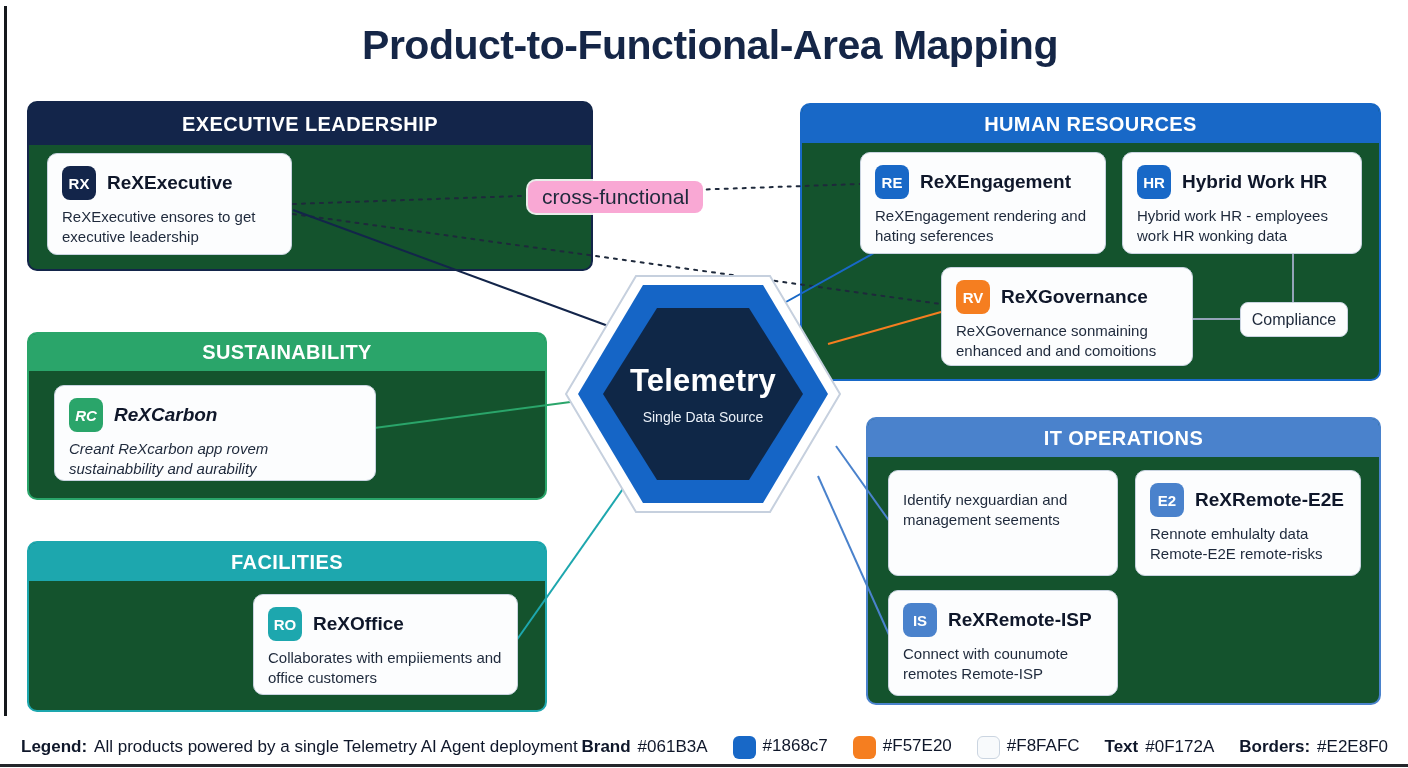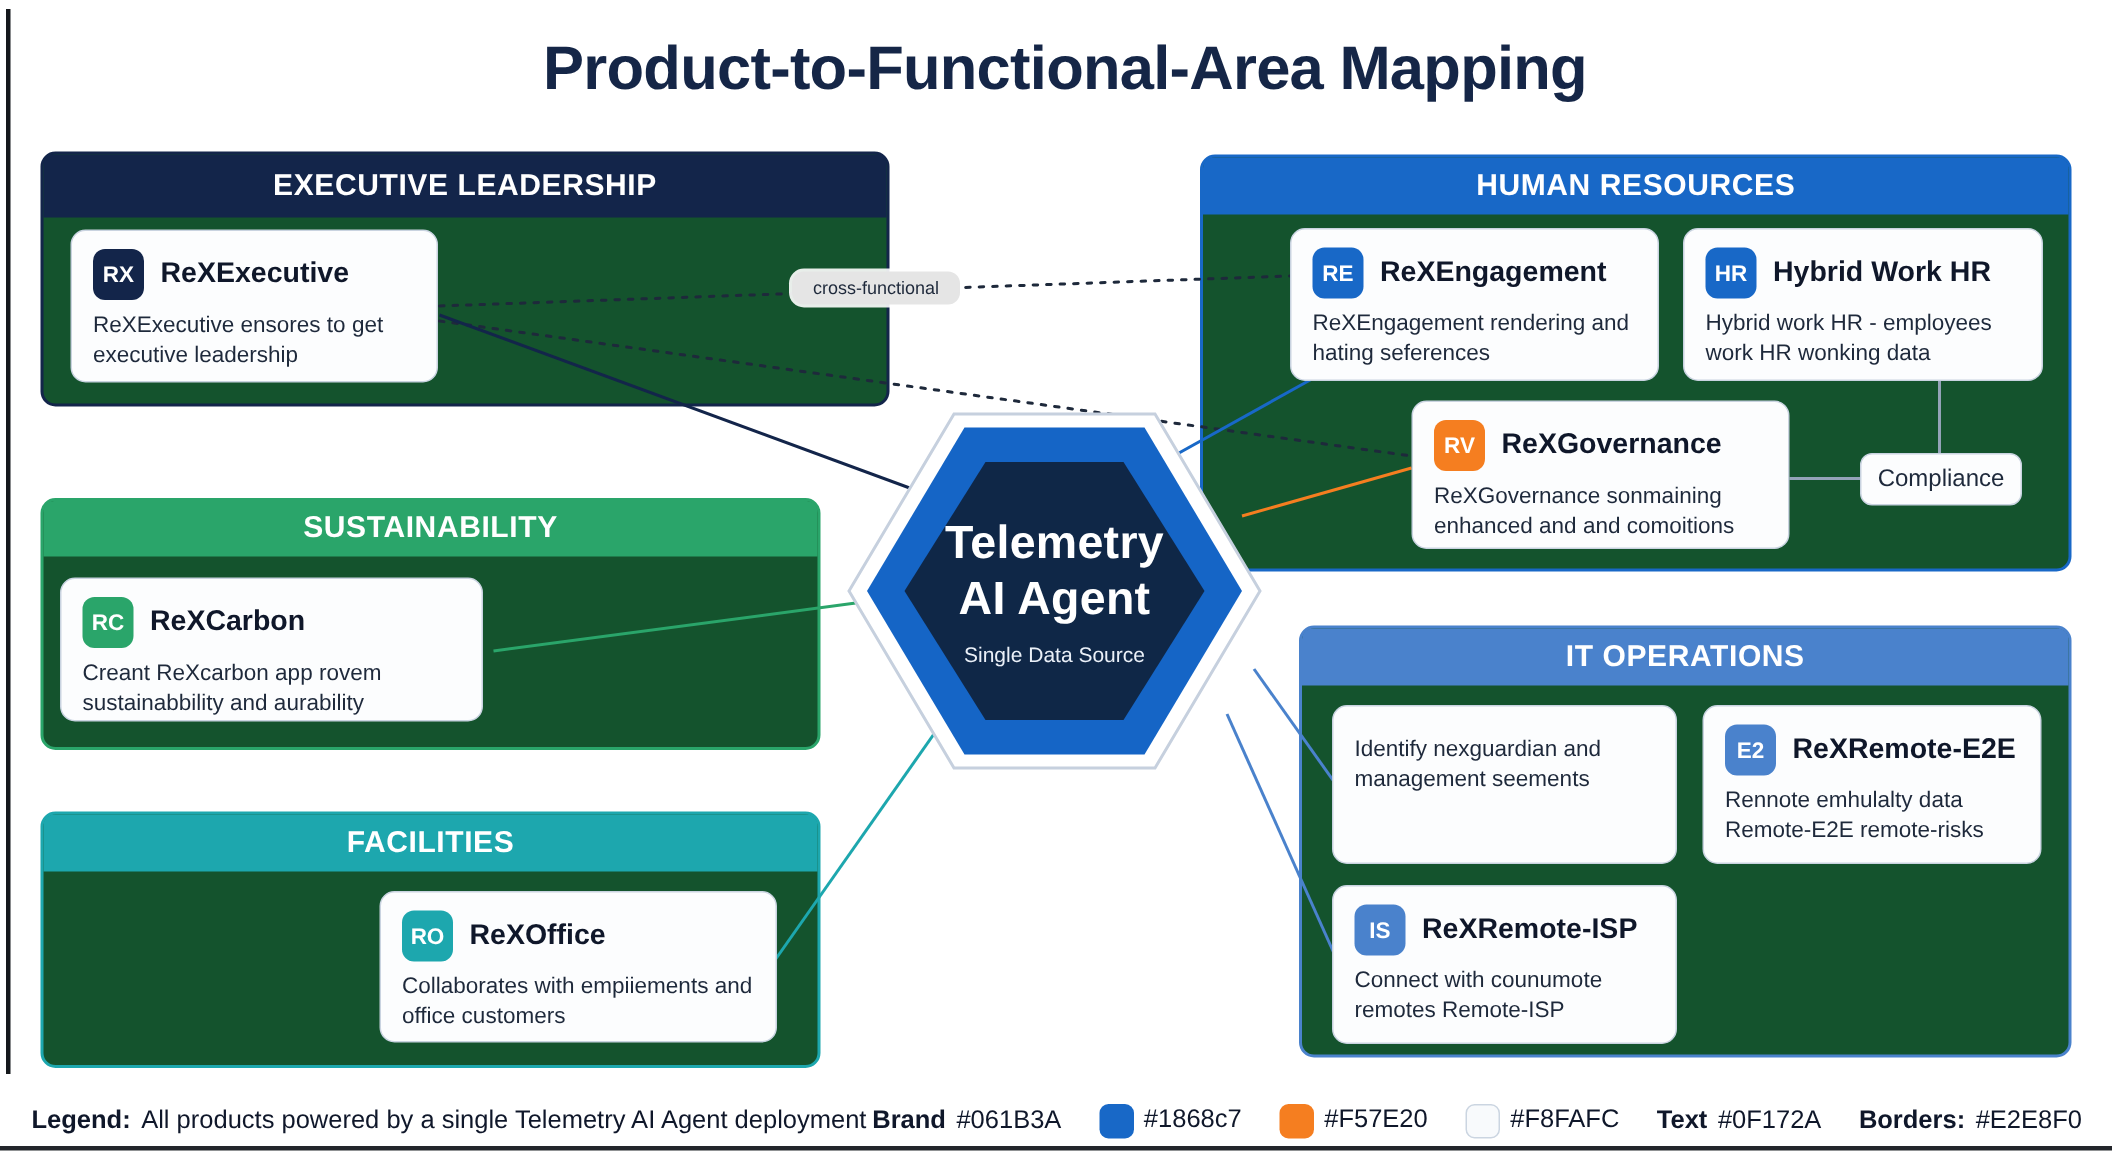--- a/index.html
+++ b/index.html
@@ -55,37 +55,37 @@
   .badge-green { background:#2AA56A; }
   .badge-teal { background:#1DA7AE; }
   .badge-itblue { background:#4A82CC; }
   .card-title { font-size:19px; font-weight:700; color:#0F172A; }
   .card-desc { margin-top:7px; font-size:15px; line-height:1.32; color:#1e293b; }
 
   .card-rx { left:47px;  top:153px; width:245px; height:102px; }
   .card-re { left:860px; top:152px; width:246px; height:102px; }
   .card-hw { left:1122px;top:152px; width:240px; height:102px; }
   .card-rv { left:941px; top:267px; width:252px; height:99px; }
-  .card-rc { left:40px;  top:385px; width:282px; height:96px; }
+  .card-rc { left:54px;  top:385px; width:322px; height:96px;font-style:italic; }
   .card-ro { left:253px; top:594px; width:265px; height:101px; }
   .card-rg { left:888px; top:470px; width:230px; height:106px; }
   .card-e2 { left:1135px;top:470px; width:226px; height:106px; }
   .card-is { left:888px; top:590px; width:230px; height:106px; }
 
   .compliance-box {
     position:absolute; z-index:3; left:1240px; top:302px; width:108px; height:35px;
     background:#fcfdfe; border:1.5px solid #c9d3e0; border-radius:8px;
     display:flex; align-items:center; justify-content:center;
     font-size:16px; color:#1e293b;
   }
 
   .xfunc-label {
     position:absolute; z-index:4; left:528px; top:181px;
-    background:#e5e5e5; border-radius:8px; padding:4px 14px;
-    font-size:12px; color:#1e293b; box-shadow:0 0 0 2px rgba(255,255,255,0.9);
+    background:#f9a8d4; border-radius:8px; padding:4px 14px;
+    font-size:21px; color:#1e293b; box-shadow:0 0 0 2px rgba(255,255,255,0.9);
   }
 
   
   .hex-wrap { position:absolute; left:561px; top:268px; width:284px; height:252px; z-index:5; }
   .hex-text {
     position:absolute; left:0; top:0; width:284px; height:252px;
     display:flex; flex-direction:column; align-items:center; justify-content:center;
     text-align:center; color:#ffffff;
   }
   .hex-line { font-size:31px; font-weight:700; line-height:1.18; letter-spacing:0.2px; }
@@ -219,21 +219,20 @@
   <div class="xfunc-label">cross-functional</div>
 
   <div class="hex-wrap">
     <svg width="284" height="252" viewBox="0 0 284 252">
       <polygon points="5,126 75,8 209,8 279,126 209,244 75,244" fill="#ffffff" stroke="#c6d0de" stroke-width="2"></polygon>
       <polygon points="17,126 82,17 202,17 267,126 202,235 82,235" fill="#1565C6"></polygon>
       <polygon points="42,126 96,40 188,40 242,126 188,212 96,212" fill="#0F2747"></polygon>
     </svg>
     <div class="hex-text">
       <div class="hex-line">Telemetry</div>
-      <div class="hex-line">AI Agent</div>
       <div class="hex-sub">Single Data Source</div>
     </div>
   </div>
 
   <div class="legend">
     <b>Legend:</b>
     <span class="legend-text">All products powered by a single Telemetry AI Agent deployment</span>
     <span class="legend-items">
       <span class="legend-item">
         <b>Brand</b>

